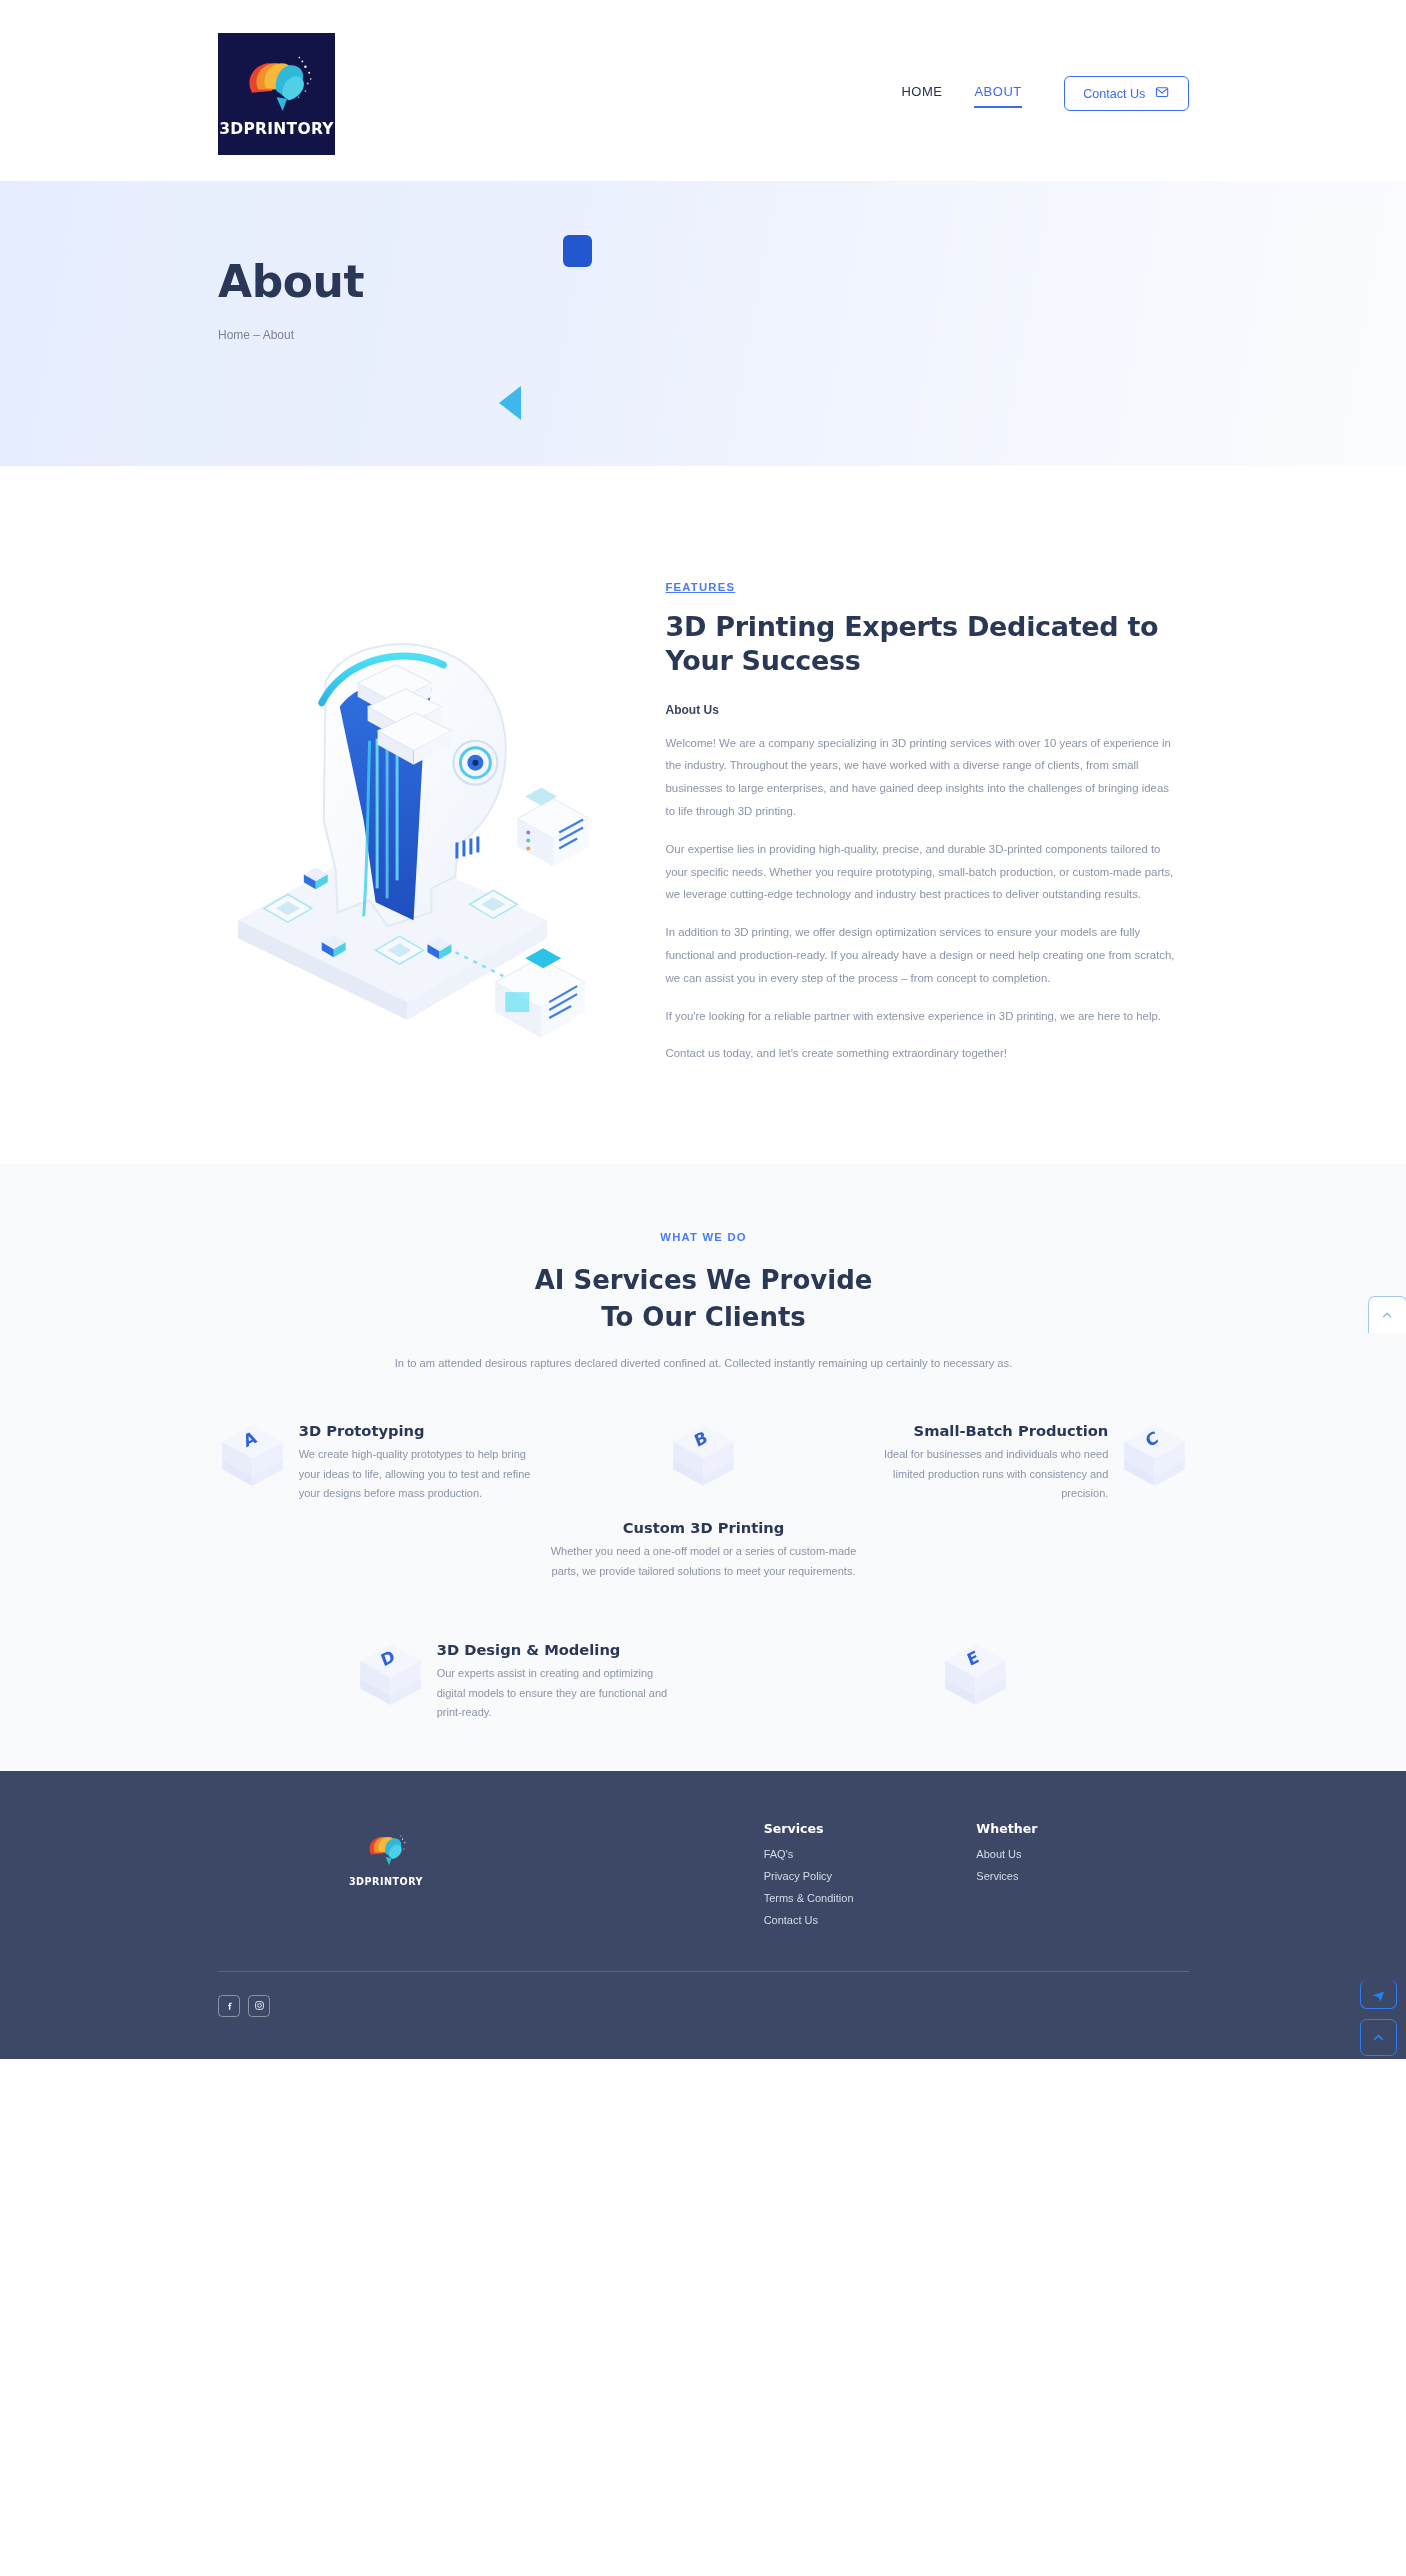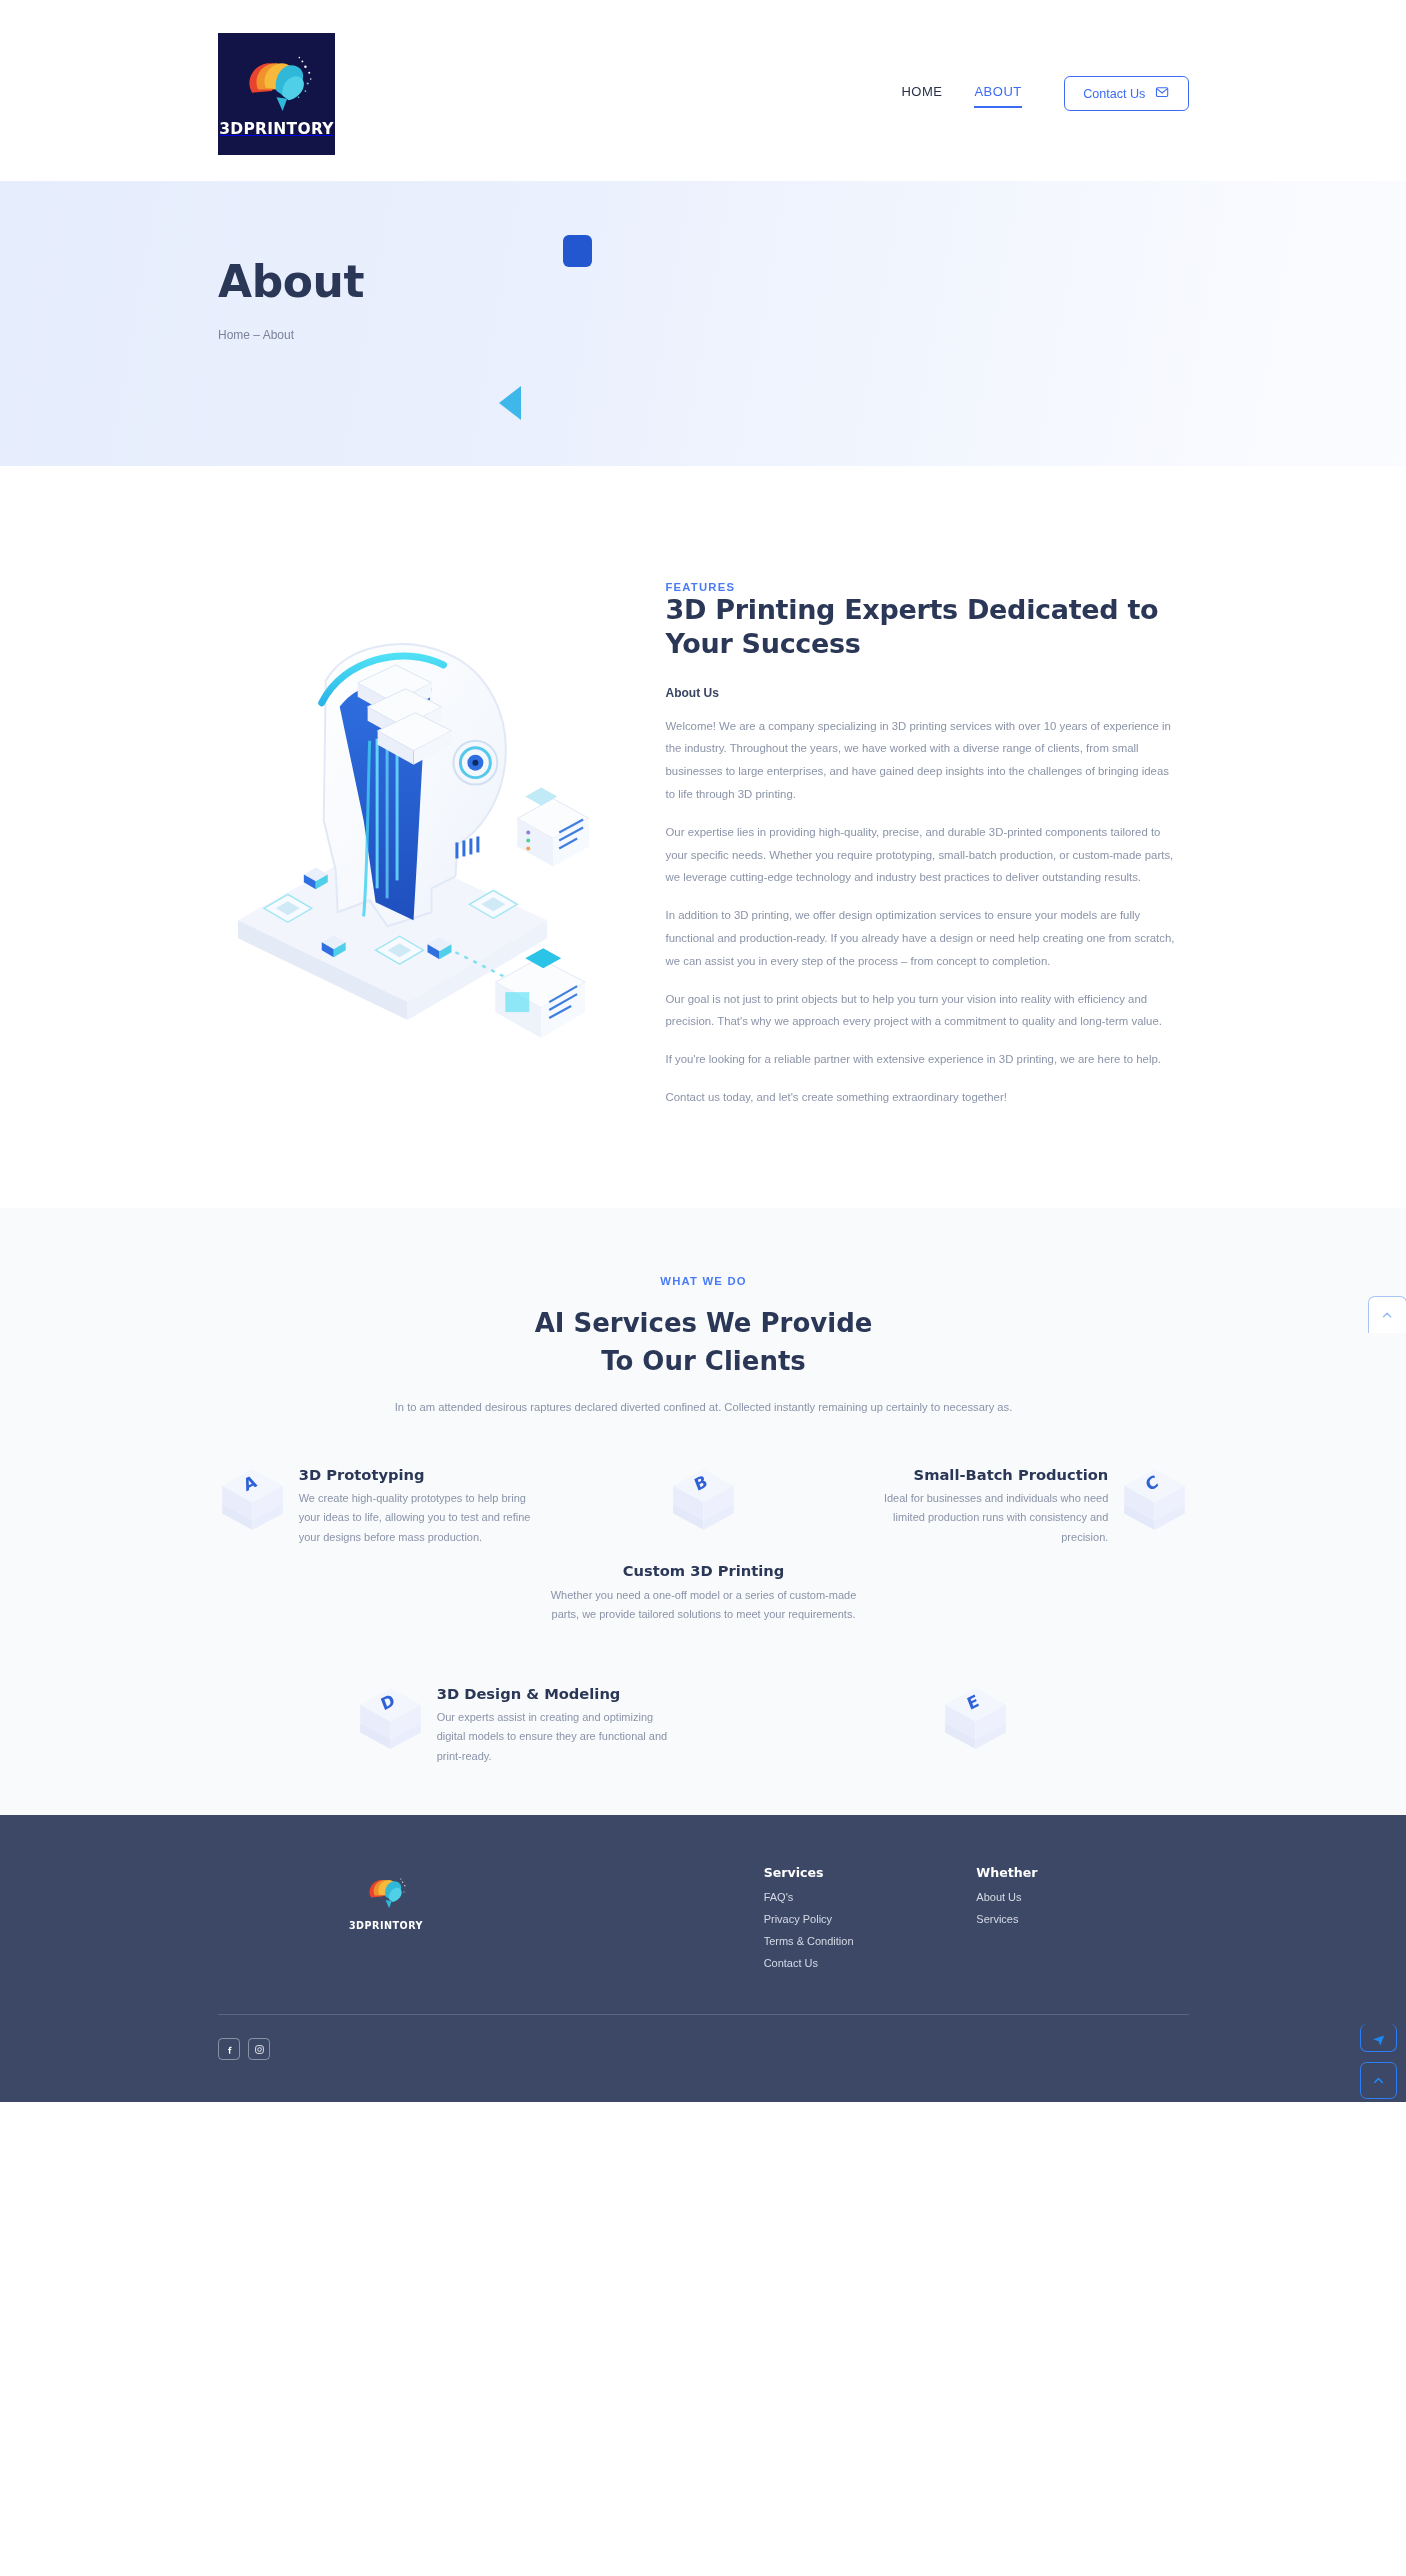--- a/index.html
+++ b/index.html
@@ -78,21 +78,21 @@
   }
 
   
   .about{ background:#fff; padding:75px 0 84px; }
   .about-inner{ width:971px;margin:0 auto; display:flex; align-items:flex-start; gap:28.5px;}
   .about-art{ width:419px; flex:0 0 419px; padding-top:80px;}
   .about-art svg{ width:100%; display:block; }
   .about-copy{ flex:1; padding-top:40px; }
   .eyebrow{
     color:#4a7bf7;font-size:11.3px;font-weight:700;letter-spacing:1.2px;
-    text-transform:uppercase; 
+    text-transform:uppercase; margin-bottom:17px;text-decoration:underline;
   }
   .about-h2{
     font-size:27px;line-height:1.25;font-weight:700;color:#2a3756;
     font-family:"DejaVu Sans", sans-serif; letter-spacing:-0.3px;
     max-width:511px; margin-bottom:25px;
   }
   .about-sub{ font-size:12px;font-weight:700;color:#3a4563;margin-bottom:15px;}
   .about-p{ font-size:11.4px;line-height:2.0;color:#8a93a8; margin-bottom:15px; max-width:513px;}
 
   
@@ -333,21 +333,20 @@
       </svg>
     </div>
 
     <div class="about-copy">
       <div class="eyebrow">FEATURES</div>
       <h2 class="about-h2">3D Printing Experts Dedicated to Your Success</h2>
       <div class="about-sub">About Us</div>
       <p class="about-p">Welcome! We are a company specializing in 3D printing services with over 10 years of experience in the industry. Throughout the years, we have worked with a diverse range of clients, from small businesses to large enterprises, and have gained deep insights into the challenges of bringing ideas to life through 3D printing.</p>
       <p class="about-p">Our expertise lies in providing high-quality, precise, and durable 3D-printed components tailored to your specific needs. Whether you require prototyping, small-batch production, or custom-made parts, we leverage cutting-edge technology and industry best practices to deliver outstanding results.</p>
       <p class="about-p">In addition to 3D printing, we offer design optimization services to ensure your models are fully functional and production-ready. If you already have a design or need help creating one from scratch, we can assist you in every step of the process – from concept to completion.</p>
-      <p class="about-p">Our goal is not just to print objects but to help you turn your vision into reality with efficiency and precision. That's why we approach every project with a commitment to quality and long-term value.</p>
       <p class="about-p">If you're looking for a reliable partner with extensive experience in 3D printing, we are here to help.</p>
       <p class="about-p">Contact us today, and let's create something extraordinary together!</p>
     </div>
   </div>
 </section>
 
 <section class="services">
   <div class="svc-inner">
     <div class="svc-eyebrow">WHAT WE DO</div>
     <h2 class="svc-h2">

